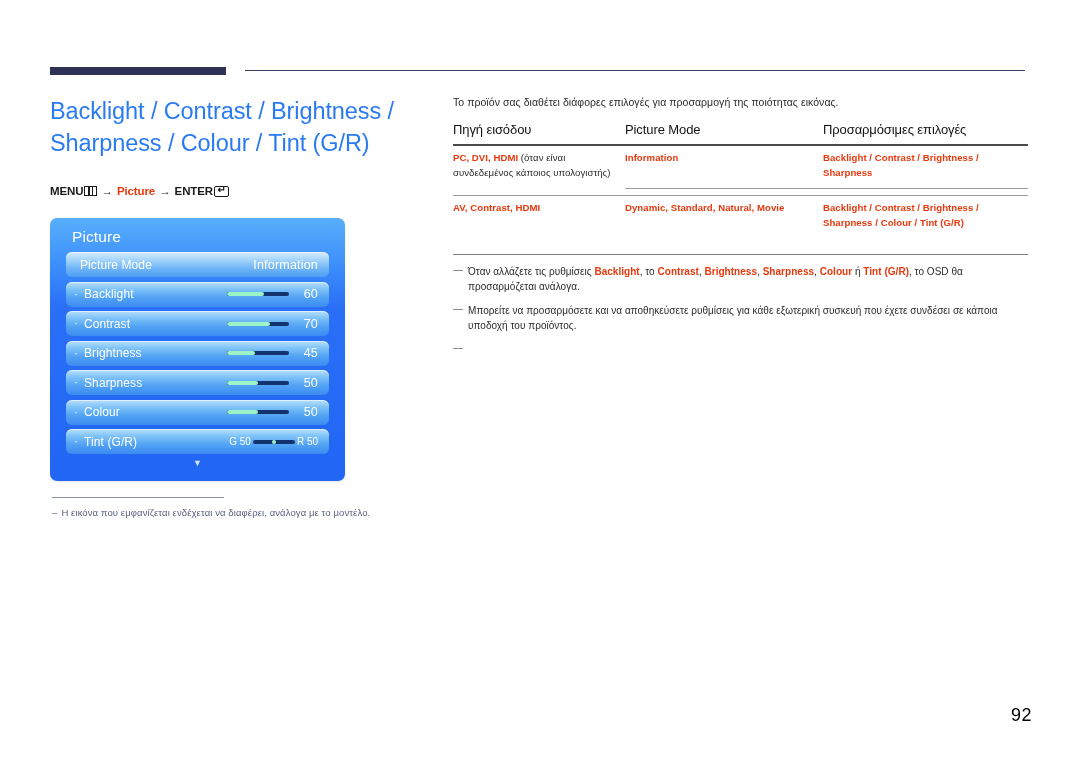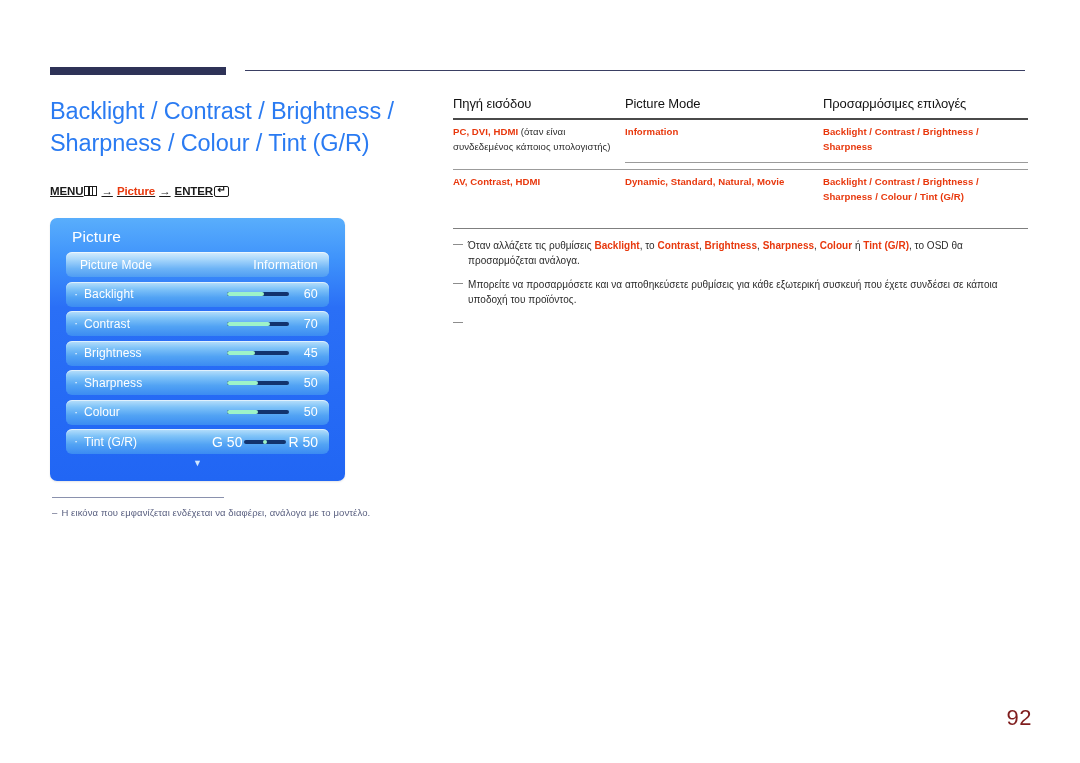--- a/index.html
+++ b/index.html
@@ -53,21 +53,20 @@
   #menu-path {
     margin-top: 26px;
     font-size: 11.5px;
     font-weight: bold;
     color: #1a1a1a;
     letter-spacing: -0.1px;
     white-space: nowrap;
     display: flex;
     align-items: center;
     gap: 0px;
-    text-decoration: underline;
   }
   #menu-path .arrow {
     color: #1a1a1a;
     padding: 0 4px;
     font-weight: normal;
     font-size: 11.5px;
   }
   #menu-path .red {
     color: #e8380d;
   }
@@ -189,21 +188,21 @@
     border-radius: 2px;
   }
   
   .tint-wrap {
     position: absolute;
     right: 11px;
     display: flex;
     align-items: center;
     gap: 2px;
     color: #ffffff;
-    font-size: 14px;
+    font-size: 10px;
   }
   .tint-bar {
     width: 42px;
     height: 4px;
     border-radius: 2px;
     background: #12336e;
     position: relative;
   }
   .tint-bar .dot {
     position: absolute;
@@ -326,22 +325,22 @@
     font-size: 10px;
     line-height: 12px;
   }
   .note b { color: #e8380d; }
 
   
   #page-number {
     position: absolute;
     right: 48px;
     top: 705px;
-    font-size: 22px;
-    color: #7f1d1d;
+    font-size: 18px;
+    color: #000000;
     letter-spacing: 0.5px;
   }
 </style>
 </head>
 <body>
 
 <div id="header-rule-block"></div>
 <div id="header-rule-line"></div>
 
 <div id="left-col">
@@ -432,20 +431,21 @@
 </div>
 
 <div id="left-note-rule"></div>
 <div id="left-note">
   <span class="dash">–</span>
   <span>Η εικόνα που εμφανίζεται ενδέχεται να διαφέρει, ανάλογα με το μοντέλο.</span>
 </div>
 
 <div id="right-col">
 
+  <p id="intro-text">Το προϊόν σας διαθέτει διάφορες επιλογές για προσαρμογή της ποιότητας εικόνας.</p>
 
   <table id="spec-table">
     <colgroup>
         <col class="c1">
         <col class="c2">
         <col class="c3">
       </colgroup>
     <thead>
       <tr>
         <th>Πηγή εισόδου</th>

